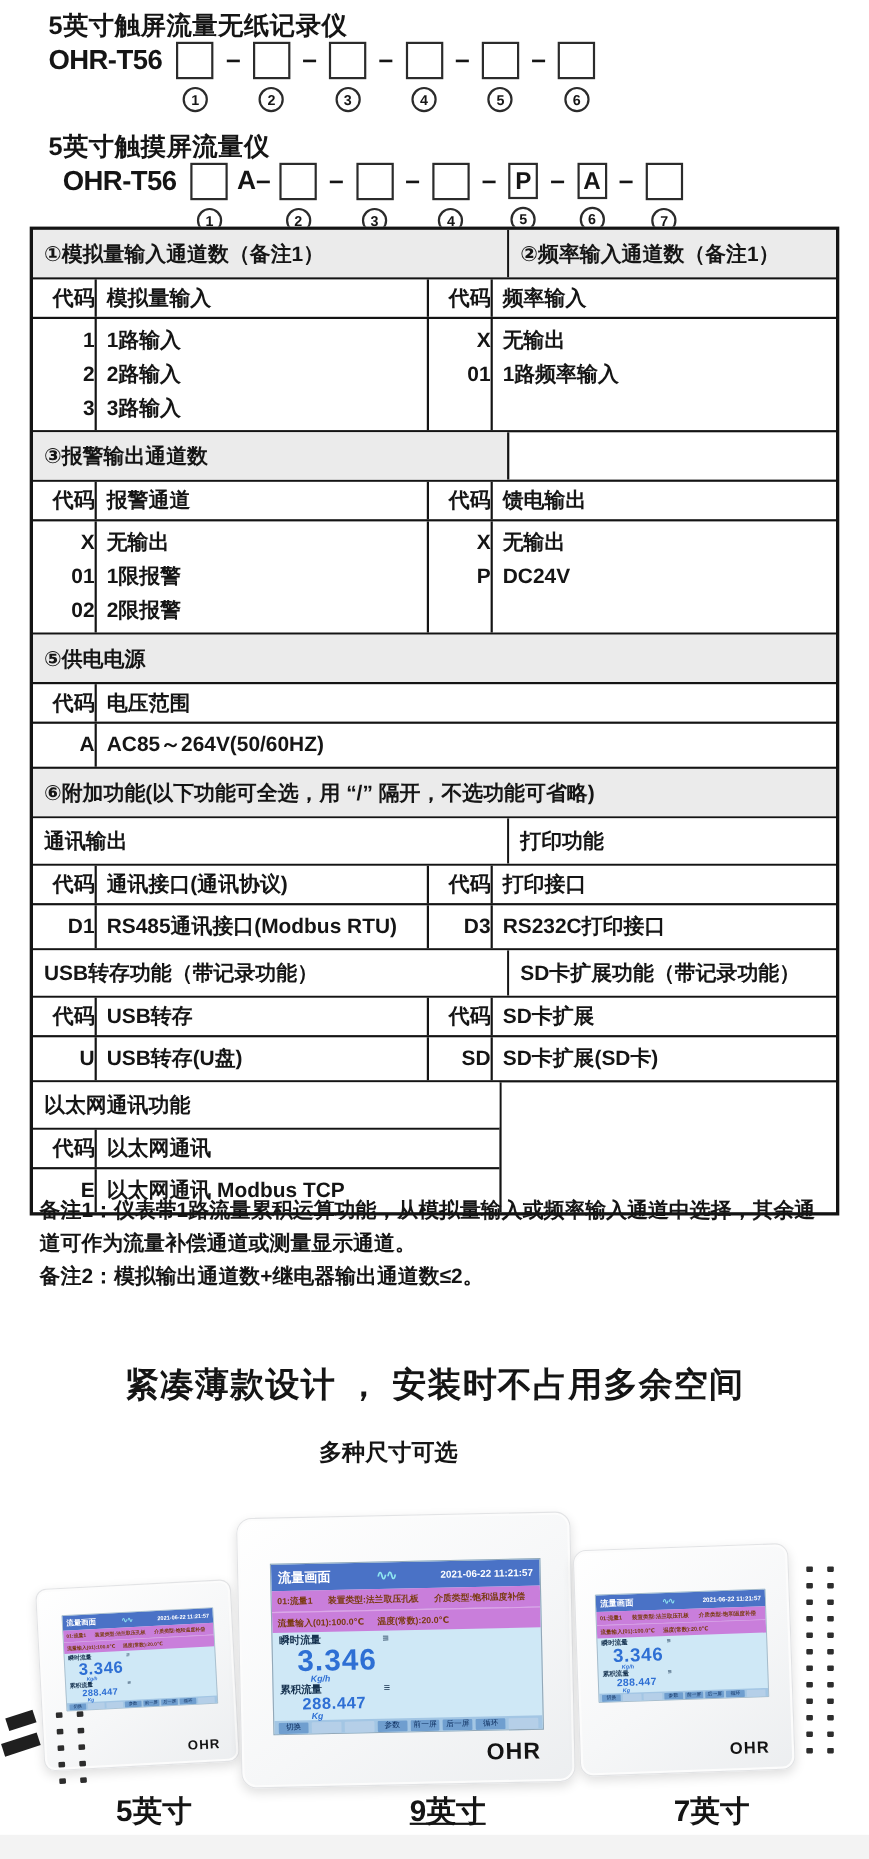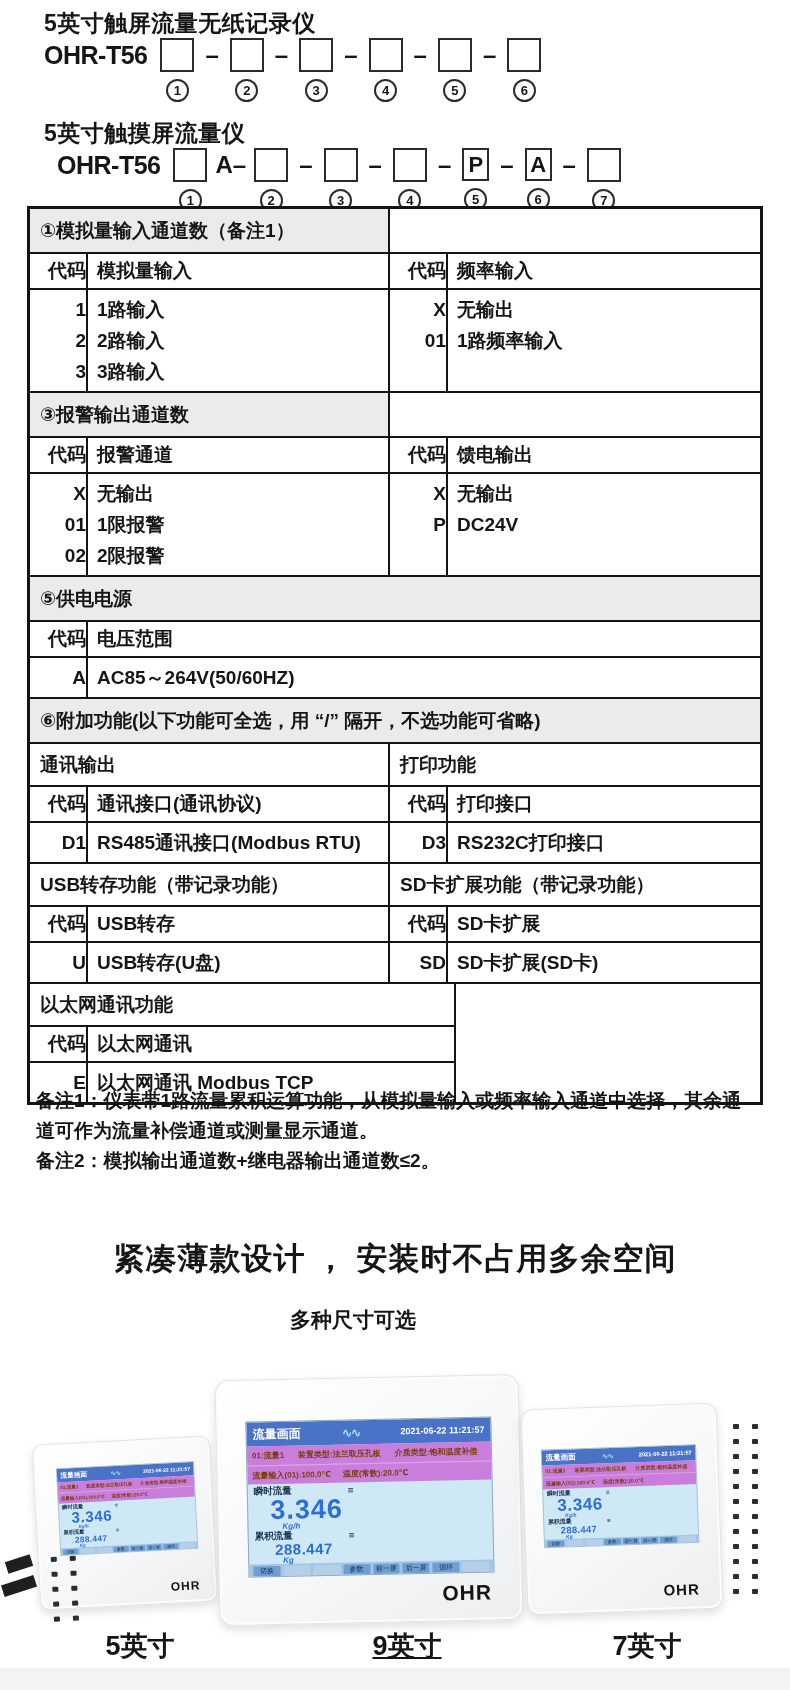--- a/index.html
+++ b/index.html
@@ -28,21 +28,21 @@
   .t-row:last-child { border-bottom: none; }
   .c { border-right: 2px solid #141414; }
   .c.last { border-right: none; }
   .c.sec { background: #ebebeb; padding: 9px 10px 8px; font-size: 19px; }
   .c.sub { background: #ffffff; padding: 8px 10px 7px; font-size: 19px; }
   .c.hdr { padding: 4px 9px 4px; font-size: 19px; }
   .c.hdr.code, .c.body.code { text-align: right; padding-left: 0; padding-right: 0; }
   .c.body { font-size: 19px; padding: 4px 9px 4px; white-space: nowrap; }
   .w-code { width: 58px; flex: none; }
   .w-vl   { width: 302px; flex: none; }
-  .w-half { width: 360px; flex: none; }
+  .w-half { width: 433px; flex: none; }
   .grow   { flex: 1; }
   .ln { height: 31px; line-height: 31px; }
   .tall { padding-top: 2px; padding-bottom: 2px; }
   .eth-left { width: 426px; flex: none; border-right: 2px solid #141414; }
   .eth-row { display: flex; border-bottom: 2px solid #141414; }
   .eth-row:last-child { border-bottom: none; }
   .eth-right { flex: 1; }
   
   .notes { position: absolute; left: 36px; top: 1086px; width: 724px; font-size: 19px; font-weight: 700; line-height: 30px; }
   .notes p { margin: 0; }
@@ -173,20 +173,21 @@
   <span class="dg-slot">
       <span class="dg-box"></span>
       <span class="dg-num">7</span>
     </span>
 </div>
 
 <div class="spec">
 
   <div class="t-row">
     <div class="c sec w-half">①模拟量输入通道数（备注1）</div>
+    <div class="c sec grow last">②频率输入通道数（备注1）</div>
   </div>
   <div class="t-row">
     <div class="c hdr code w-code">代码</div>
     <div class="c hdr w-vl">模拟量输入</div>
     <div class="c hdr code w-code">代码</div>
     <div class="c hdr grow last">频率输入</div>
   </div>
   <div class="t-row">
     <div class="c body code tall w-code">
       <div class="ln">1</div>

